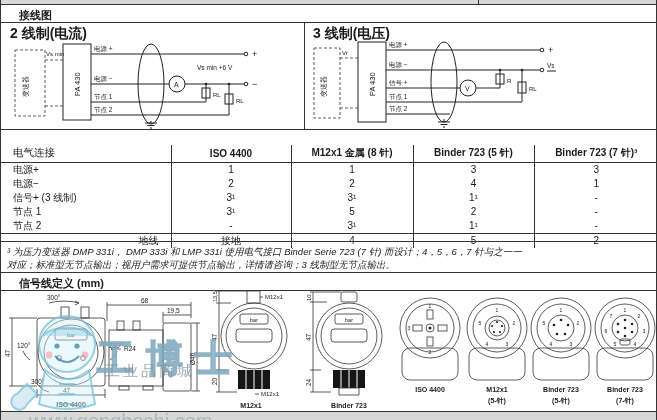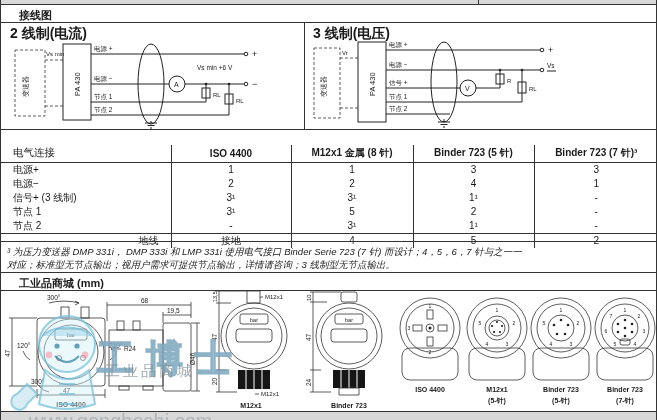--- a/index.html
+++ b/index.html
@@ -204,21 +204,21 @@
     </tr>
   </tbody>
     </table>
 
   <div class="hline" style="top:241px;"></div>
 
   <div class="footnote">³ 为压力变送器 DMP 331i， DMP 333i 和 LMP 331i 使用电气接口 Binder Serie 723 (7 针) 而设计；4，5，6，7 针与之一一对应；标准型无节点输出；视用户需求可提供节点输出，详情请咨询；3 线制型无节点输出。</div>
 
   <div class="hline" style="top:272px;"></div>
 
-  <div class="sec-title" style="top:273px;height:15px;">工业品商城 (mm)</div>
+  <div class="sec-title" style="top:273px;height:15px;">信号线定义 (mm)</div>
   <div class="hline" style="top:290px;"></div>
 
   <svg class="abs" style="left:4px;top:291px;" width="132" height="119" viewBox="0 0 132 119">
     <rect x="56" y="16" width="8" height="11" class="thin"></rect>
     <rect x="76" y="16" width="8" height="11" class="thin"></rect>
     <rect x="32" y="27" width="68" height="68" rx="3" class="thin" fill="#fff"></rect>
     <circle cx="66" cy="61" r="33" class="thin" fill="#fff"></circle>
     <circle cx="66" cy="61" r="27" class="thin"></circle>
     <rect x="50" y="38" width="32" height="11" rx="2" class="thin" fill="#fff"></rect>
     <text x="66" y="46" font-size="6" text-anchor="middle">bar</text>

